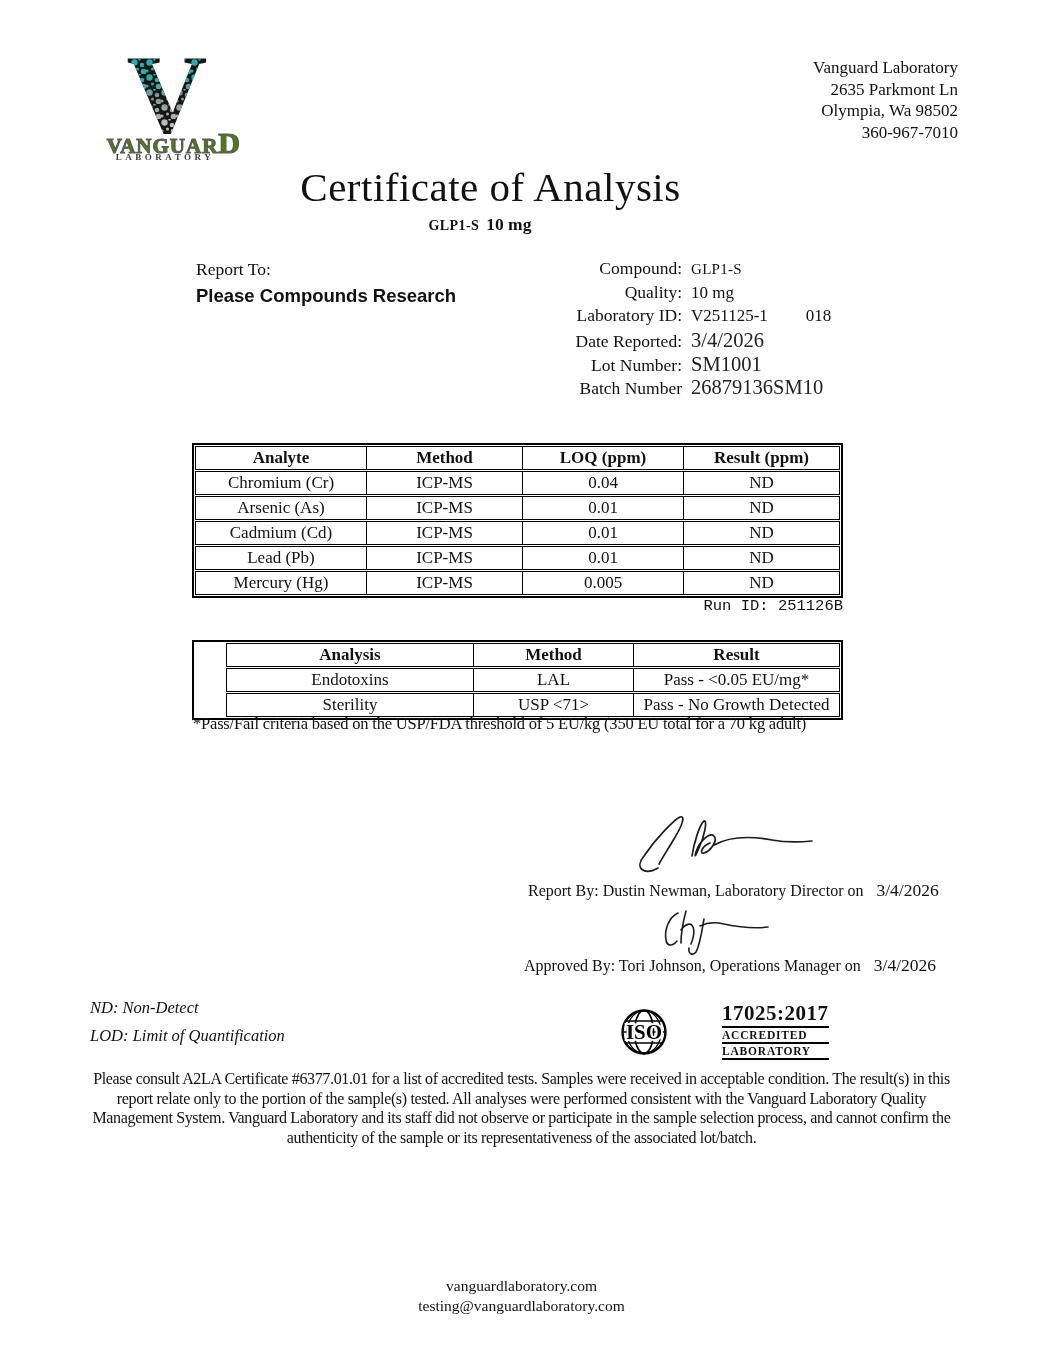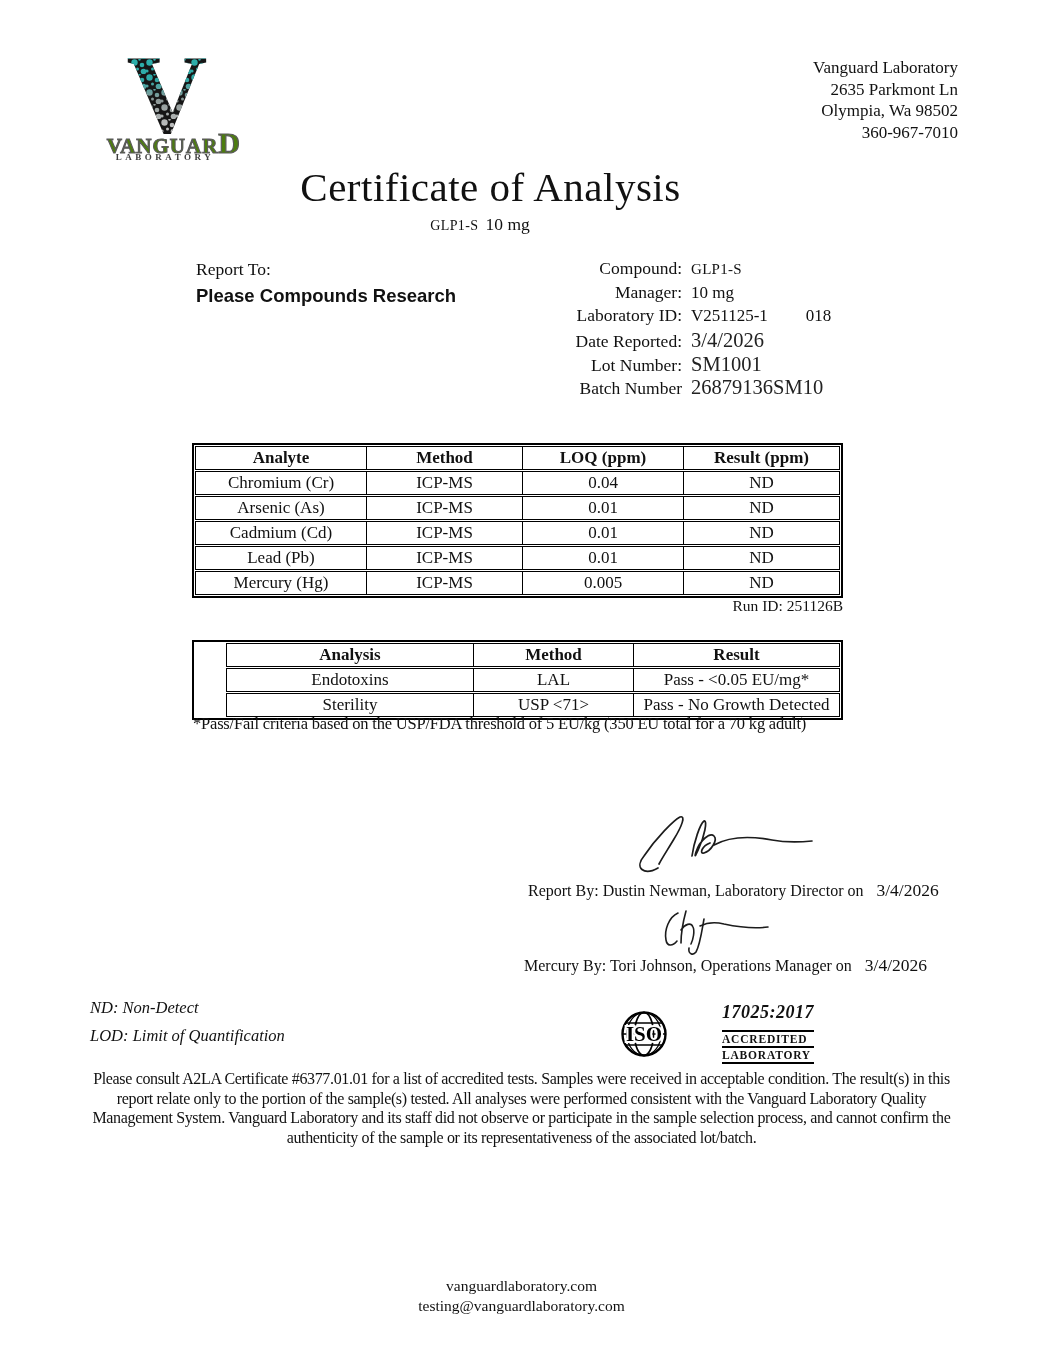--- a/index.html
+++ b/index.html
@@ -17,21 +17,21 @@
   .logo-word .bigD { font-size:30px; -webkit-text-stroke:1.2px #5a5a5a; }
   .logo-sub { position:absolute; left:104px; top:152px; width:122px; text-align:center;
     font-size:9px; font-weight:bold; letter-spacing:3.5px; color:#3f3f3f; }
 
   .addr { position:absolute; top:57px; right:85px; text-align:right;
     font-size:17px; line-height:21.5px; }
 
   .title { position:absolute; top:163px; left:0; width:981px; text-align:center;
     font-size:41px; letter-spacing:0.5px; }
   .subtitle { position:absolute; top:214px; left:0; width:930px; text-align:center;
-    padding-left:30px; }
+    padding-left:30px;font-weight:bold; }
   .subtitle .cmp { font-size:14px; letter-spacing:0.4px; }
   .subtitle .amt { font-size:17.5px; margin-left:7px; }
 
   
   .report-to { position:absolute; left:196px; top:259px; font-size:17.5px; }
   .report-to-name { position:absolute; left:196px; top:285px;
     font-family:"Liberation Sans", sans-serif; font-weight:bold; font-size:18.5px; }
 
   .details { position:absolute; left:535px; top:258px; width:380px; }
   .drow { display:flex; align-items:baseline; height:23.7px; }
@@ -50,38 +50,38 @@
   .trow { display:flex; border:1.5px solid #000; margin-bottom:1px; }
   .trow:last-child { margin-bottom:0; }
   .tc { text-align:center; font-size:17px; line-height:20px; padding:1px 3px;
     border-left:1.5px solid #000; overflow:hidden; white-space:nowrap; }
   .tc:first-child { border-left:none; }
   .thead .tc { font-weight:bold; }
   .t1c1{width:170px;} .t1c2{width:156px;} .t1c3{width:161px;} .t1c4{flex:1;}
   .t2c1{width:246px;} .t2c2{width:160px;} .t2c3{flex:1;}
 
   .run-id { position:absolute; left:192px; top:597px; width:651px; text-align:right;
-    font-size:15.5px; }
+    font-size:15.5px;font-family:Liberation Mono, monospace; }
   .footnote { position:absolute; left:193px; top:714px; font-size:16.5px; letter-spacing:-0.2px; }
 
   
   .sig1 { position:absolute; left:628px; top:812px; }
   .sig2 { position:absolute; left:652px; top:903px; }
   .sigline { position:absolute; white-space:nowrap; font-size:16px; }
   .sigline .sig-date { font-size:17.5px; margin-left:13px; }
   .sigline1 { left:528px; top:880px; }
   .sigline2 { left:524px; top:955px; }
 
   
   .legend { position:absolute; left:90px; top:998px; font-style:italic; font-size:16.5px; }
   .legend div { margin-bottom:8px; }
 
   .iso { position:absolute; left:618px; top:1003px; display:flex; align-items:center;gap:48px; }
   .iso-text { margin-left:4px; font-weight:bold; line-height:1; }
-  .iso-text .l1 { font-size:18px; border-bottom:2px solid #000; padding-bottom:9px; letter-spacing:0.5px;font-style:italic;}
+  .iso-text .l1 { font-size:21px; border-bottom:2px solid #000; padding-bottom:2px; letter-spacing:0.5px;}
   .iso-text .l2, .iso-text .l3 { font-size:11.5px; border-bottom:2px solid #000;
     padding:1.5px 0 1px 0; letter-spacing:0.8px; }
 
   
   .disclaimer { position:absolute; left:81px; top:1069px; width:881px; text-align:center;
     font-size:16px; line-height:19.5px; letter-spacing:-0.35px;font-family:Liberation Serif, serif; }
   .footer { position:absolute; left:0; top:1276px; width:1043px; text-align:center;
     font-size:15.5px; line-height:19.5px; }
 </style>
 </head>
@@ -131,21 +131,21 @@
 
   <div class="report-to">Report To:</div>
   <div class="report-to-name">Please Compounds Research</div>
 
   <div class="details">
     <div class="drow">
       <span class="dlabel">Compound:</span>
       <span class="dval v-sm">GLP1-S</span>
     </div>
     <div class="drow">
-      <span class="dlabel">Manager:</span>
+      <span class="dlabel">Quality:</span>
       <span class="dval v-md">10 mg</span>
     </div>
     <div class="drow">
       <span class="dlabel">Laboratory ID:</span>
       <span class="dval v-md">V251125-1</span>
       <span class="dval2">018</span>
     </div>
     <div class="drow">
       <span class="dlabel">Date Reported:</span>
       <span class="dval v-lg">3/4/2026</span>
@@ -232,21 +232,21 @@
 
   <svg class="sig2" width="140" height="54" viewBox="0 0 140 54">
     <g fill="none" stroke="#1c1c1c" stroke-width="1.6" stroke-linecap="round">
       <path d="M26,10 C17,14 12,27 14,37 C15,43 20,44 25,38"></path>
       <path d="M34,8 C31,19 29,32 29,40 M29,27 C33,21 39,19 41,24 C43,28 41,37 39,41"></path>
       <path d="M52,16 C50,27 48,42 44,49 C41,53 36,51 37,45"></path>
       <path d="M48,23 C56,19 64,19 72,21 C86,24 102,26 116,24"></path>
     </g>
   </svg>
   <div class="sigline sigline2">
-    <span>Mercury By: Tori Johnson, Operations Manager on</span><span class="sig-date">3/4/2026</span>
+    <span>Approved By: Tori Johnson, Operations Manager on</span><span class="sig-date">3/4/2026</span>
   </div>
 
   <div class="legend">
     <div>ND: Non-Detect</div>
     <div>LOD: Limit of Quantification</div>
   </div>
 
   <div class="iso">
     <svg width="52" height="50" viewBox="0 0 52 50">
       <circle cx="26" cy="25" r="21.5" fill="none" stroke="#000" stroke-width="2.4"></circle>

